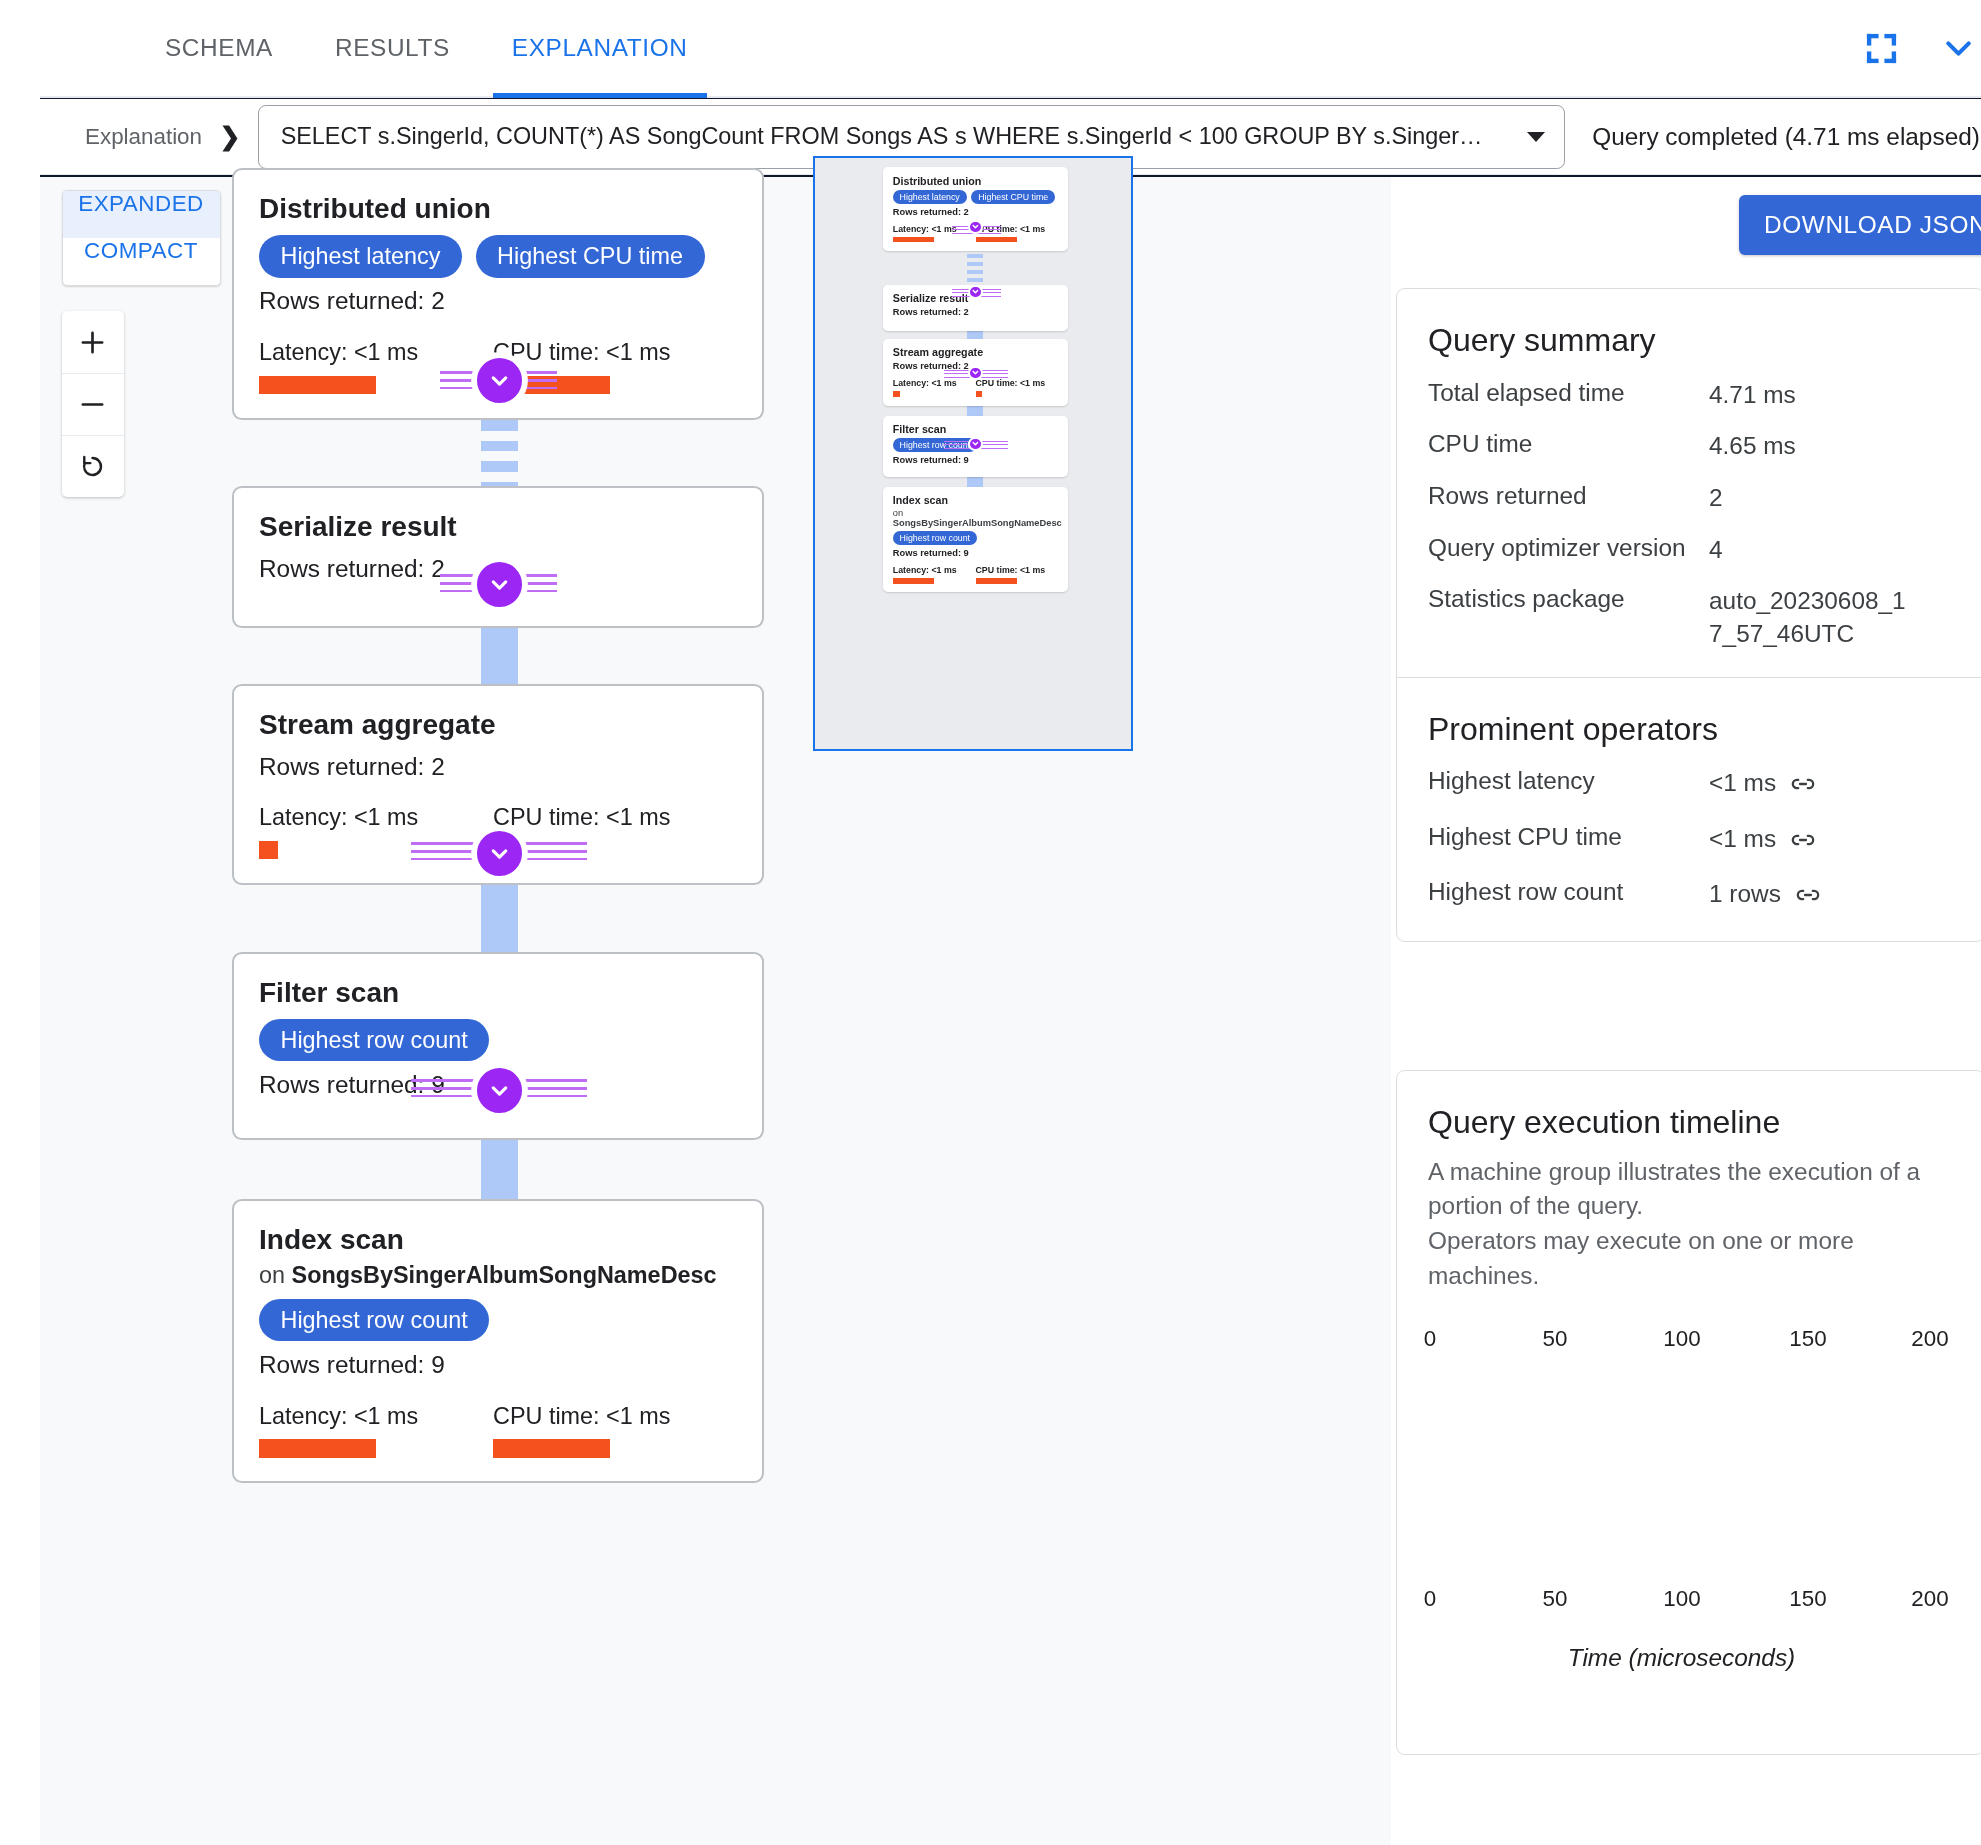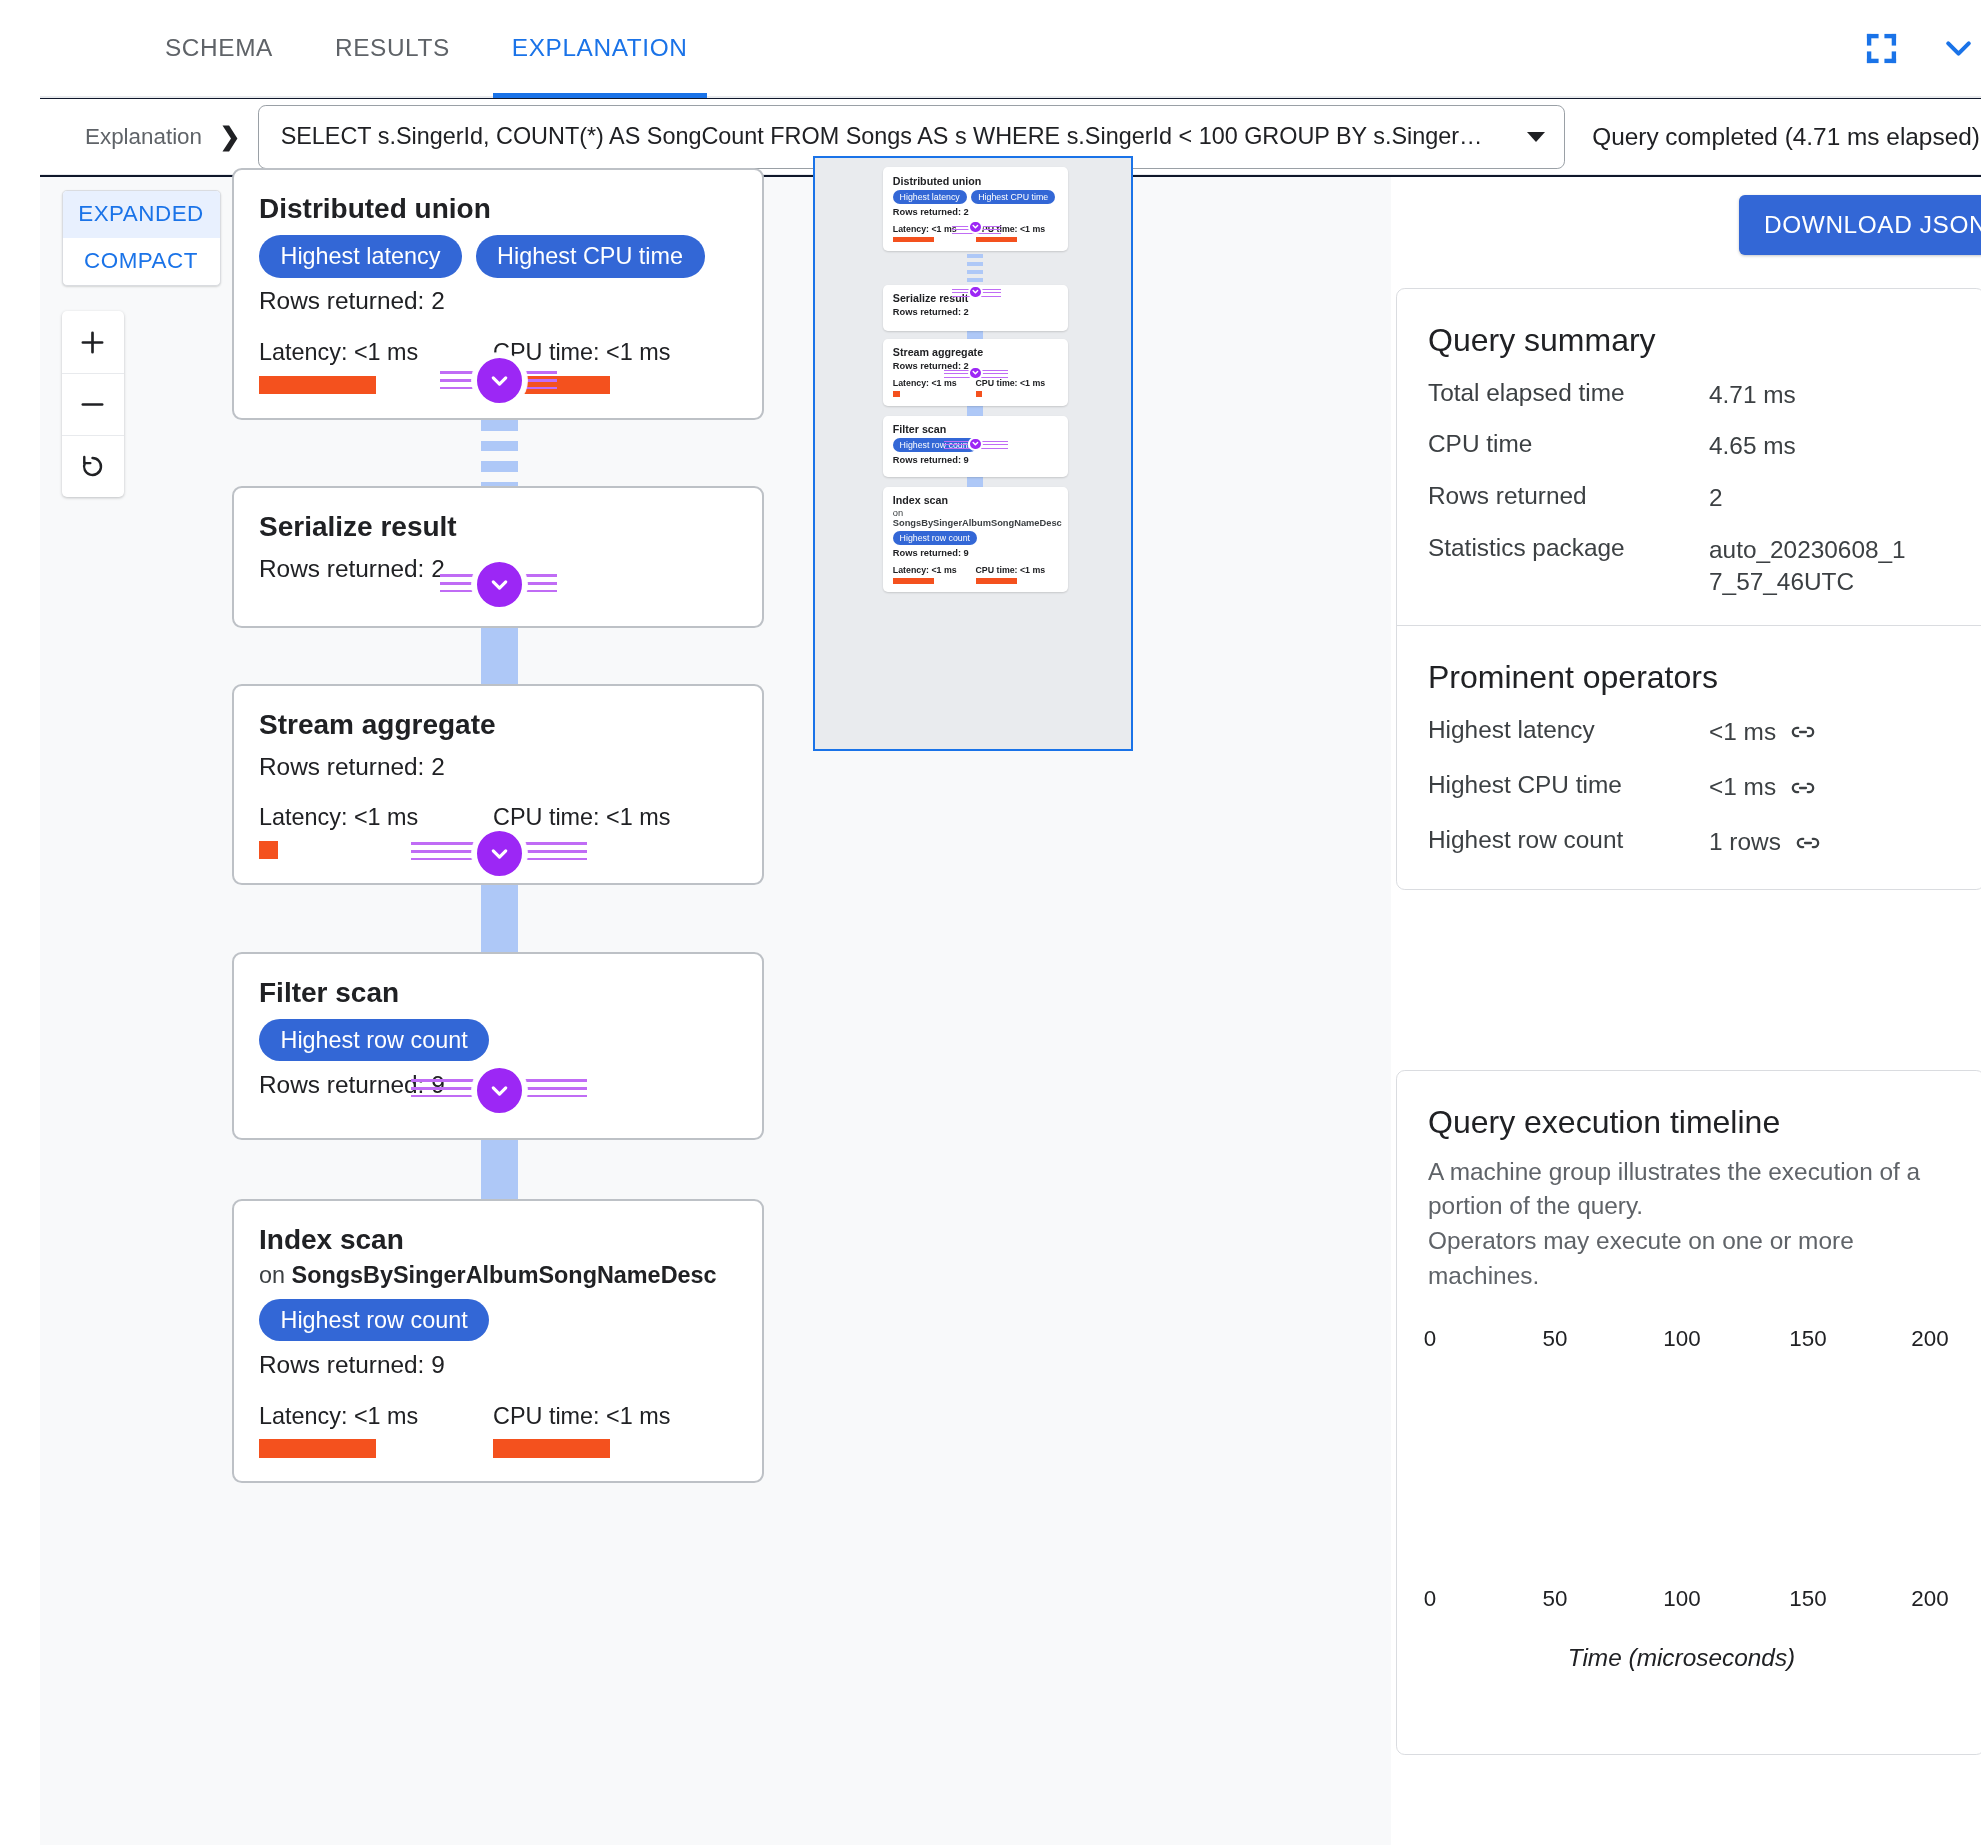--- a/index.html
+++ b/index.html
@@ -72,21 +72,21 @@
     background: #f8f9fa;
   }
 
   
   .mode-toggle {
     position: absolute; left: 21.5px; top: 12.7px; width: 159px;
     border: 1px solid #dadce0; border-radius: 4.9px; overflow: hidden;
     background: #fff; box-shadow: 0 1px 2px rgba(60,64,67,.2);
   }
   .mode-item {
-    height: 47px; display: flex; align-items: center; justify-content: center;
+    height: 47px; display: flex; justify-content: center;
     font-size: 22.4px; color: #1a73e8; letter-spacing: 0.5px; cursor: pointer;
   }
   .mode-item.active { background: #e8f0fe; }
   .zoom-stack {
     position: absolute; left: 21.5px; top: 134px; width: 62px;
     background: #fff; border-radius: 4.9px; box-shadow: 0 1px 2.9px rgba(60,64,67,.3);
     overflow: hidden;
   }
   .zoom-btn {
     height: 62px; display: flex; align-items: center; justify-content: center;
@@ -567,20 +567,26 @@
             <span class="vtext">4.65 ms</span>
           </div>
       </div>
       <div class="kv">
         <div class="k">Rows returned</div>
         <div class="v">
             <span class="vtext">2</span>
           </div>
       </div>
       <div class="kv">
+        <div class="k">Query optimizer version</div>
+        <div class="v">
+            <span class="vtext">4</span>
+          </div>
+      </div>
+      <div class="kv">
         <div class="k">Statistics package</div>
         <div class="v">
             <span class="vtext">auto_20230608_17_57_46UTC</span>
           </div>
       </div>
     </div>
 
     <div class="card-section">
       <div class="card-h">Prominent operators</div>
       <div class="kv">

